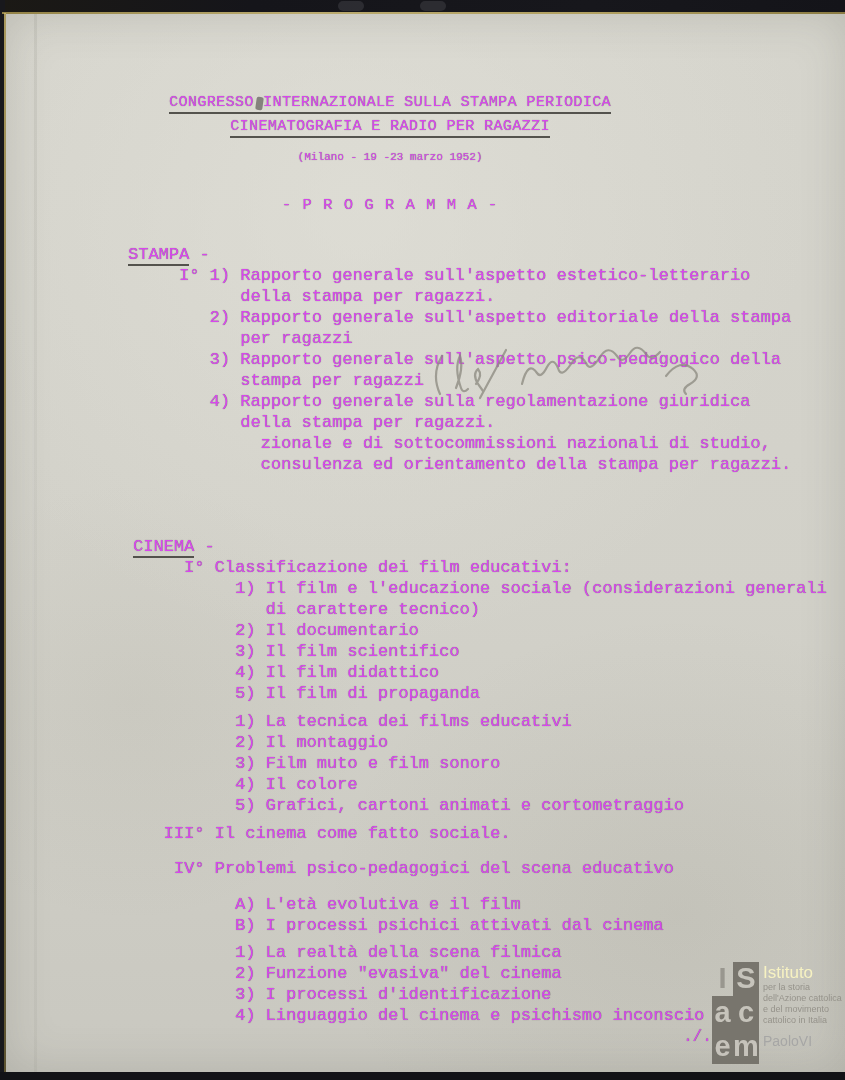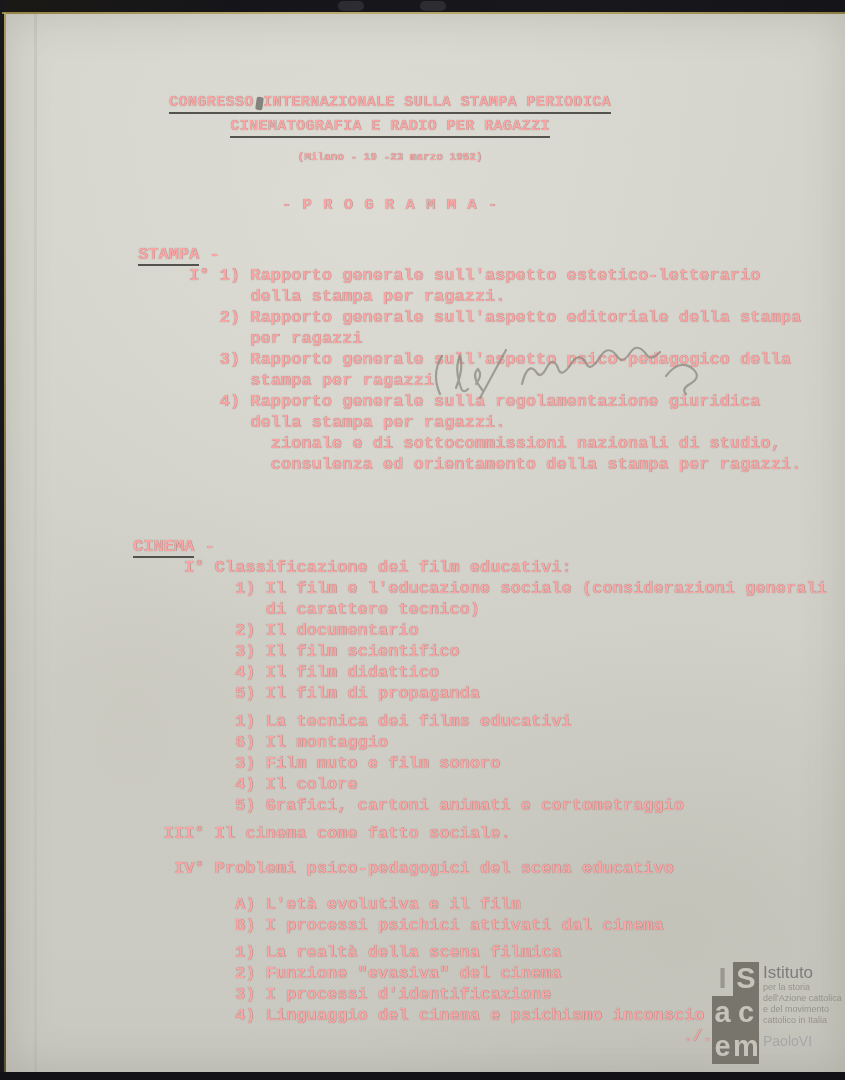--- a/index.html
+++ b/index.html
@@ -17,46 +17,46 @@
   .paper{position:absolute;left:6px;top:14px;width:839px;height:1058px;
     background:
       radial-gradient(90% 70% at 42% 18%, rgba(228,227,219,.55), rgba(0,0,0,0) 60%),
       radial-gradient(60% 40% at 80% 85%, rgba(120,118,100,.10), rgba(0,0,0,0) 70%),
       radial-gradient(40% 30% at 15% 65%, rgba(130,125,105,.07), rgba(0,0,0,0) 70%),
       linear-gradient(180deg,#d6d5cd 0%,#d2d1c9 55%,#c9c8c0 100%);
     box-shadow:inset 0 0 46px rgba(85,85,75,.20);}
   .fold{position:absolute;left:34px;top:14px;width:3px;height:1058px;
         background:linear-gradient(180deg,rgba(110,110,100,.12),rgba(110,110,100,.03) 60%,rgba(110,110,100,.08));}
   
-  .ink{color:#fca5a5;font-weight:700;text-shadow:0 0 1px rgba(64,63,58,.55),0.4px 0.4px 0 rgba(64,63,58,.25);}
+  .ink{color:#d946ef;font-weight:400;text-shadow:0 0 1px rgba(64,63,58,.55),0.4px 0.4px 0 rgba(64,63,58,.25);}
   .header{position:absolute;left:133px;top:93px;width:514px;text-align:center;}
   .title-line{display:inline-block;font-size:15px;line-height:17px;letter-spacing:.4px;
               border-bottom:2px solid rgba(60,59,54,.85);padding-bottom:1px;}
   .t2wrap{margin-top:3px;}
   .date-line{margin-top:10px;font-size:11px;line-height:18px;}
   .program-heading{margin-top:30px;font-size:15.5px;letter-spacing:1px;}
   .doc-block{position:absolute;font-size:17px;}
-  #stampa-lines{left:138px;top:244px;}
+  #stampa-lines{left:128px;top:244px;}
   #cinema-lines{left:133px;top:536px;}
   .tline{white-space:pre;line-height:21px;}
   .u{border-bottom:2px solid rgba(60,59,54,.85);padding-bottom:0;}
   .cont-mark{position:absolute;left:683px;top:1028px;font-size:16px;}
   .ink-smudge{position:absolute;left:256px;top:97px;width:7px;height:13px;background:rgba(45,44,40,.5);
               border-radius:2px;transform:rotate(8deg);}
   
   .handwriting{position:absolute;left:418px;top:344px;width:320px;height:62px;}
   .handwriting svg{display:block;}
   
   .watermark{position:absolute;left:712px;top:962px;width:128px;height:106px;display:flex;opacity:.88;
              font-family:"Liberation Sans",sans-serif;}
   .wm-letters{width:47px;display:grid;grid-template-columns:21px 26px;grid-auto-rows:34px;}
   .wm-l{font-weight:700;font-size:29px;line-height:33px;text-align:center;color:#c7c4bc;background:#6e6b63;}
   .wm-l.no-bg{background:transparent;color:#94918a;}
   .wm-text{flex:1;padding-left:4px;color:#8f8c84;padding-top:2px;}
-  .wm-istituto{font-size:17px;line-height:18px;color:#737373;font-weight:400;}
+  .wm-istituto{font-size:17px;line-height:18px;color:#fef9c3;font-weight:400;}
   .wm-small{font-size:9px;line-height:11px;white-space:nowrap;}
   .wm-paolo{font-size:14px;line-height:15px;color:#a3a3a3;margin-top:8px;}
 </style>
 </head>
 <body>
 
 <div class="stage">
 
   <div class="band-top">
     <span class="top-glyph tg1"></span>
@@ -97,21 +97,21 @@
   <div id="cinema-lines" class="doc-block ink">
       <div class="tline"><span class="u">CINEMA</span><span> -</span></div>
       <div class="tline"><span>     I° Classificazione dei film educativi:</span></div>
       <div class="tline"><span>          1) Il film e l'educazione sociale (considerazioni generali</span></div>
       <div class="tline"><span>             di carattere tecnico)</span></div>
       <div class="tline"><span>          2) Il documentario</span></div>
       <div class="tline"><span>          3) Il film scientifico</span></div>
       <div class="tline"><span>          4) Il film didattico</span></div>
       <div class="tline"><span>          5) Il film di propaganda</span></div>
       <div class="tline" style="margin-top: 7px;"><span>          1) La tecnica dei films educativi</span></div>
-      <div class="tline"><span>          6) Il montaggio</span></div>
+      <div class="tline"><span>          2) Il montaggio</span></div>
       <div class="tline"><span>          3) Film muto e film sonoro</span></div>
       <div class="tline"><span>          4) Il colore</span></div>
       <div class="tline"><span>          5) Grafici, cartoni animati e cortometraggio</span></div>
       <div class="tline" style="margin-top: 7px;"><span>   III° Il cinema come fatto sociale.</span></div>
       <div class="tline" style="margin-top: 14px;"><span>    IV° Problemi psico-pedagogici del scena educativo</span></div>
       <div class="tline" style="margin-top: 15px;"><span>          A) L'età evolutiva e il film</span></div>
       <div class="tline"><span>          B) I processi psichici attivati dal cinema</span></div>
       <div class="tline" style="margin-top: 6px;"><span>          1) La realtà della scena filmica</span></div>
       <div class="tline"><span>          2) Funzione "evasiva" del cinema</span></div>
       <div class="tline"><span>          3) I processi d'identificazione</span></div>

